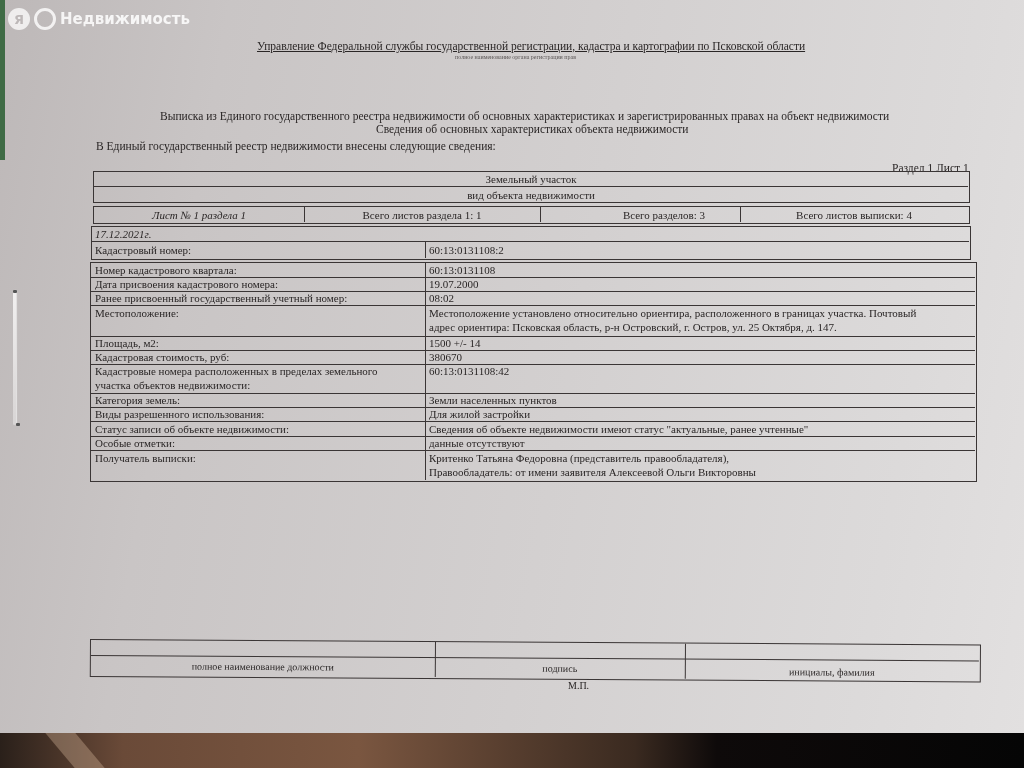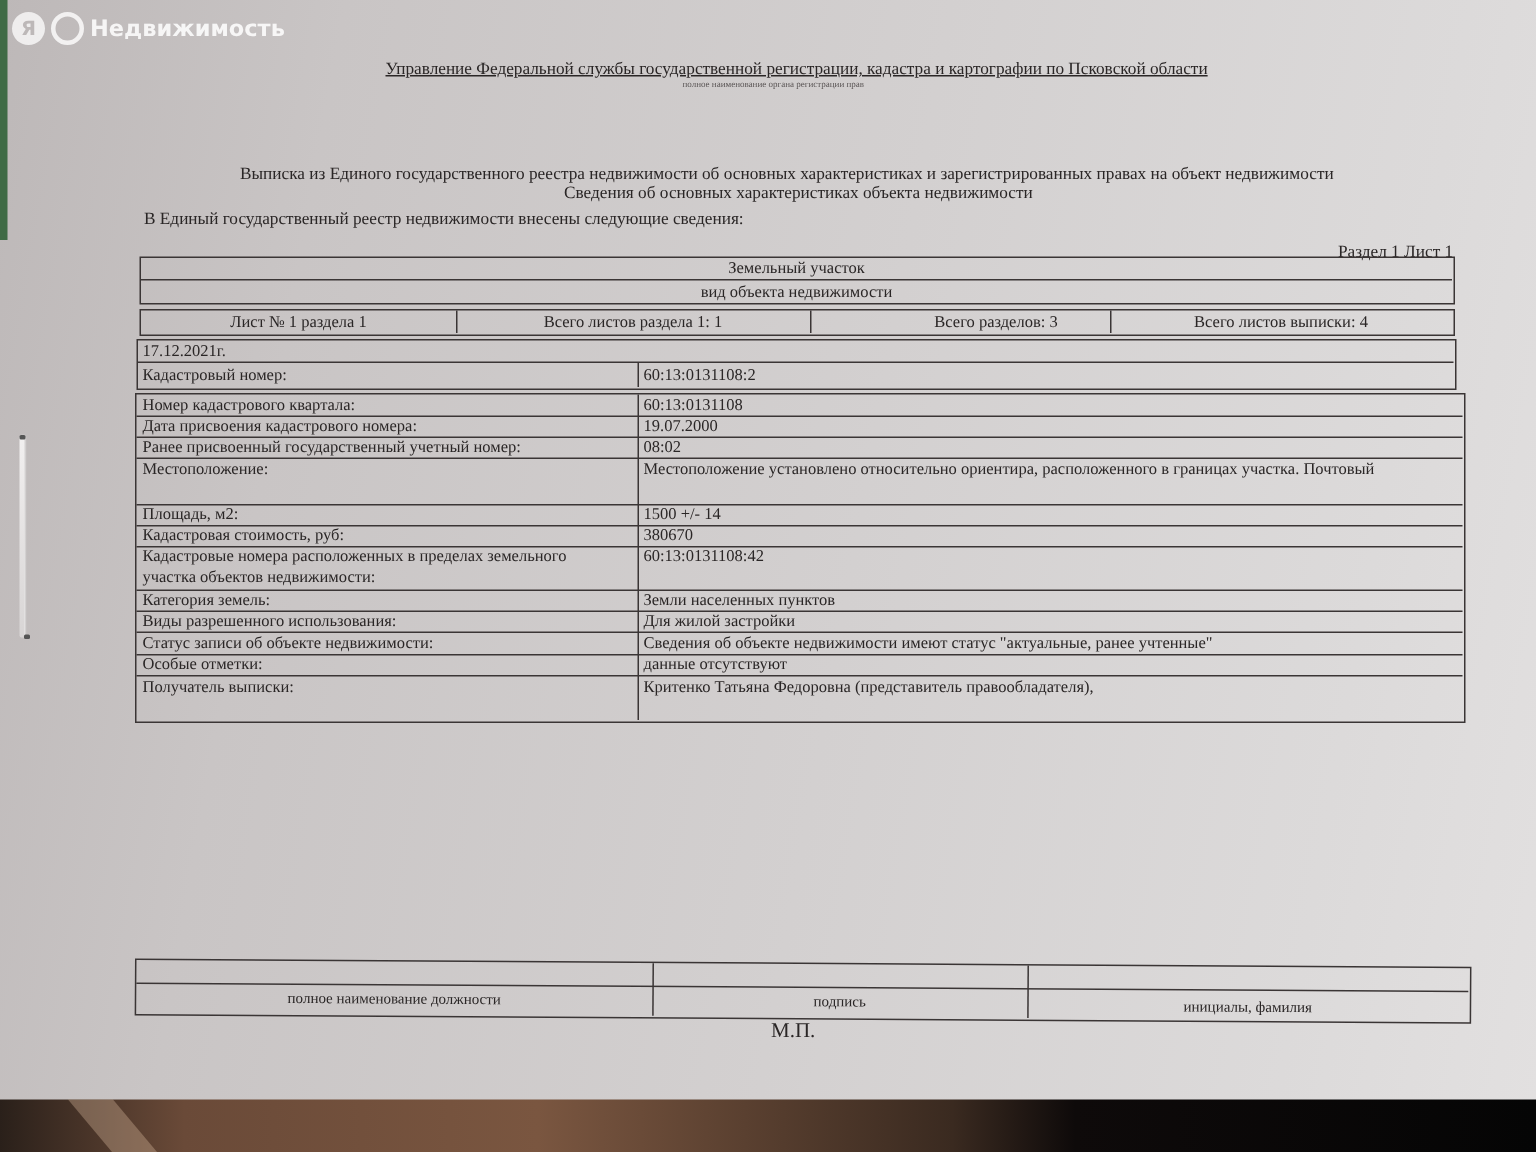--- a/index.html
+++ b/index.html
@@ -88,30 +88,30 @@
   <div class="box" style="left:93px;top:171px;width:877px;height:32px;">
     <div class="hline" style="left:0;top:14px;width:874px;"></div>
     <div class="cell center" style="left:0;top:1px;width:874px;">Земельный участок</div>
     <div class="cell center" style="left:0;top:17px;width:874px;">вид объекта недвижимости</div>
   </div>
 
   <div class="box" style="left:93px;top:206px;width:877px;height:18px;">
     <div class="vline" style="left:210px;top:0;height:15px;"></div>
     <div class="vline" style="left:446px;top:0;height:15px;"></div>
     <div class="vline" style="left:646px;top:0;height:15px;"></div>
-    <div class="cell center" style="left:0;top:2px;width:210px;">Лист № 1 раздела 1</div>
+    <div class="cell center" style="left:0;top:2px;width:210px;font-style:italic;">Лист № 1 раздела 1</div>
     <div class="cell center" style="left:210px;top:2px;width:236px;">Всего листов раздела 1: 1</div>
     <div class="cell center" style="left:446px;top:2px;width:200px;margin-left:24px;">Всего разделов: 3</div>
     <div class="cell center" style="left:646px;top:2px;width:228px;">Всего листов выписки: 4</div>
   </div>
 
   <div class="box" style="left:91px;top:226px;width:880px;height:34px;">
     <div class="hline" style="left:0;top:14px;width:877px;"></div>
     <div class="vline" style="left:333px;top:15px;height:16px;"></div>
-    <div class="cell" style="left:3px;top:1px;">17.12.2021г.</div>
+    <div class="cell" style="left:3px;top:1px;font-style:italic;">17.12.2021г.</div>
     <div class="cell" style="left:3px;top:17px;">Кадастровый номер:</div>
     <div class="cell" style="left:337px;top:17px;">60:13:0131108:2</div>
   </div>
 
   <div class="box" style="left:90px;top:262px;width:887px;height:220px;">
     <div class="vline" style="left:334px;top:0;height:217px;"></div>
 
     <div class="hline" style="left:0;top:14px;width:884px;"></div>
     <div class="hline" style="left:0;top:28px;width:884px;"></div>
     <div class="hline" style="left:0;top:42px;width:884px;"></div>
@@ -128,20 +128,21 @@
     <div class="cell" style="left:338px;top:1px;">60:13:0131108</div>
 
     <div class="cell" style="left:4px;top:15px;">Дата присвоения кадастрового номера:</div>
     <div class="cell" style="left:338px;top:15px;">19.07.2000</div>
 
     <div class="cell" style="left:4px;top:29px;">Ранее присвоенный государственный учетный номер:</div>
     <div class="cell" style="left:338px;top:29px;">08:02</div>
 
     <div class="cell" style="left:4px;top:44px;">Местоположение:</div>
     <div class="cell" style="left:338px;top:44px;">Местоположение установлено относительно ориентира, расположенного в границах участка. Почтовый</div>
+    <div class="cell" style="left:338px;top:58px;">адрес ориентира: Псковская область, р-н Островский, г. Остров, ул. 25 Октября, д. 147.</div>
 
     <div class="cell" style="left:4px;top:74px;">Площадь, м2:</div>
     <div class="cell" style="left:338px;top:74px;">1500 +/- 14</div>
 
     <div class="cell" style="left:4px;top:88px;">Кадастровая стоимость, руб:</div>
     <div class="cell" style="left:338px;top:88px;">380670</div>
 
     <div class="cell" style="left:4px;top:102px;text-align:center;">Кадастровые номера расположенных в пределах земельного</div>
     <div class="cell" style="left:4px;top:116px;">участка объектов недвижимости:</div>
     <div class="cell" style="left:338px;top:102px;">60:13:0131108:42</div>
@@ -153,27 +154,28 @@
     <div class="cell" style="left:338px;top:145px;">Для жилой застройки</div>
 
     <div class="cell" style="left:4px;top:160px;">Статус записи об объекте недвижимости:</div>
     <div class="cell" style="left:338px;top:160px;">Сведения об объекте недвижимости имеют статус "актуальные, ранее учтенные"</div>
 
     <div class="cell" style="left:4px;top:174px;">Особые отметки:</div>
     <div class="cell" style="left:338px;top:174px;">данные отсутствуют</div>
 
     <div class="cell" style="left:4px;top:189px;">Получатель выписки:</div>
     <div class="cell" style="left:338px;top:189px;">Критенко Татьяна Федоровна (представитель правообладателя),</div>
+    <div class="cell" style="left:338px;top:203px;">Правообладатель: от имени заявителя Алексеевой Ольги Викторовны</div>
   </div>
 
   <div class="box" style="left:90px;top:639px;width:891px;height:38px;transform:rotate(0.35deg);transform-origin:left top;">
     <div class="hline" style="left:0;top:15px;width:888px;"></div>
     <div class="vline" style="left:344px;top:0;height:35px;"></div>
     <div class="vline" style="left:594px;top:0;height:35px;"></div>
     <div class="cell center" style="left:0;top:20px;width:344px;font-size:10px;">полное наименование должности</div>
     <div class="cell center" style="left:344px;top:20px;width:250px;font-size:10px;">подпись</div>
     <div class="cell center" style="left:594px;top:22px;width:294px;font-size:10px;">инициалы, фамилия</div>
   </div>
-  <div class="t" style="left:514px;top:680px;font-size:14px;">М.П.</div>
+  <div class="t" style="left:568px;top:680px;font-size:10px;">М.П.</div>
 </div>
 
 <div class="floor"></div>
 <div class="floor-shine"></div>
 
 </body></html>

